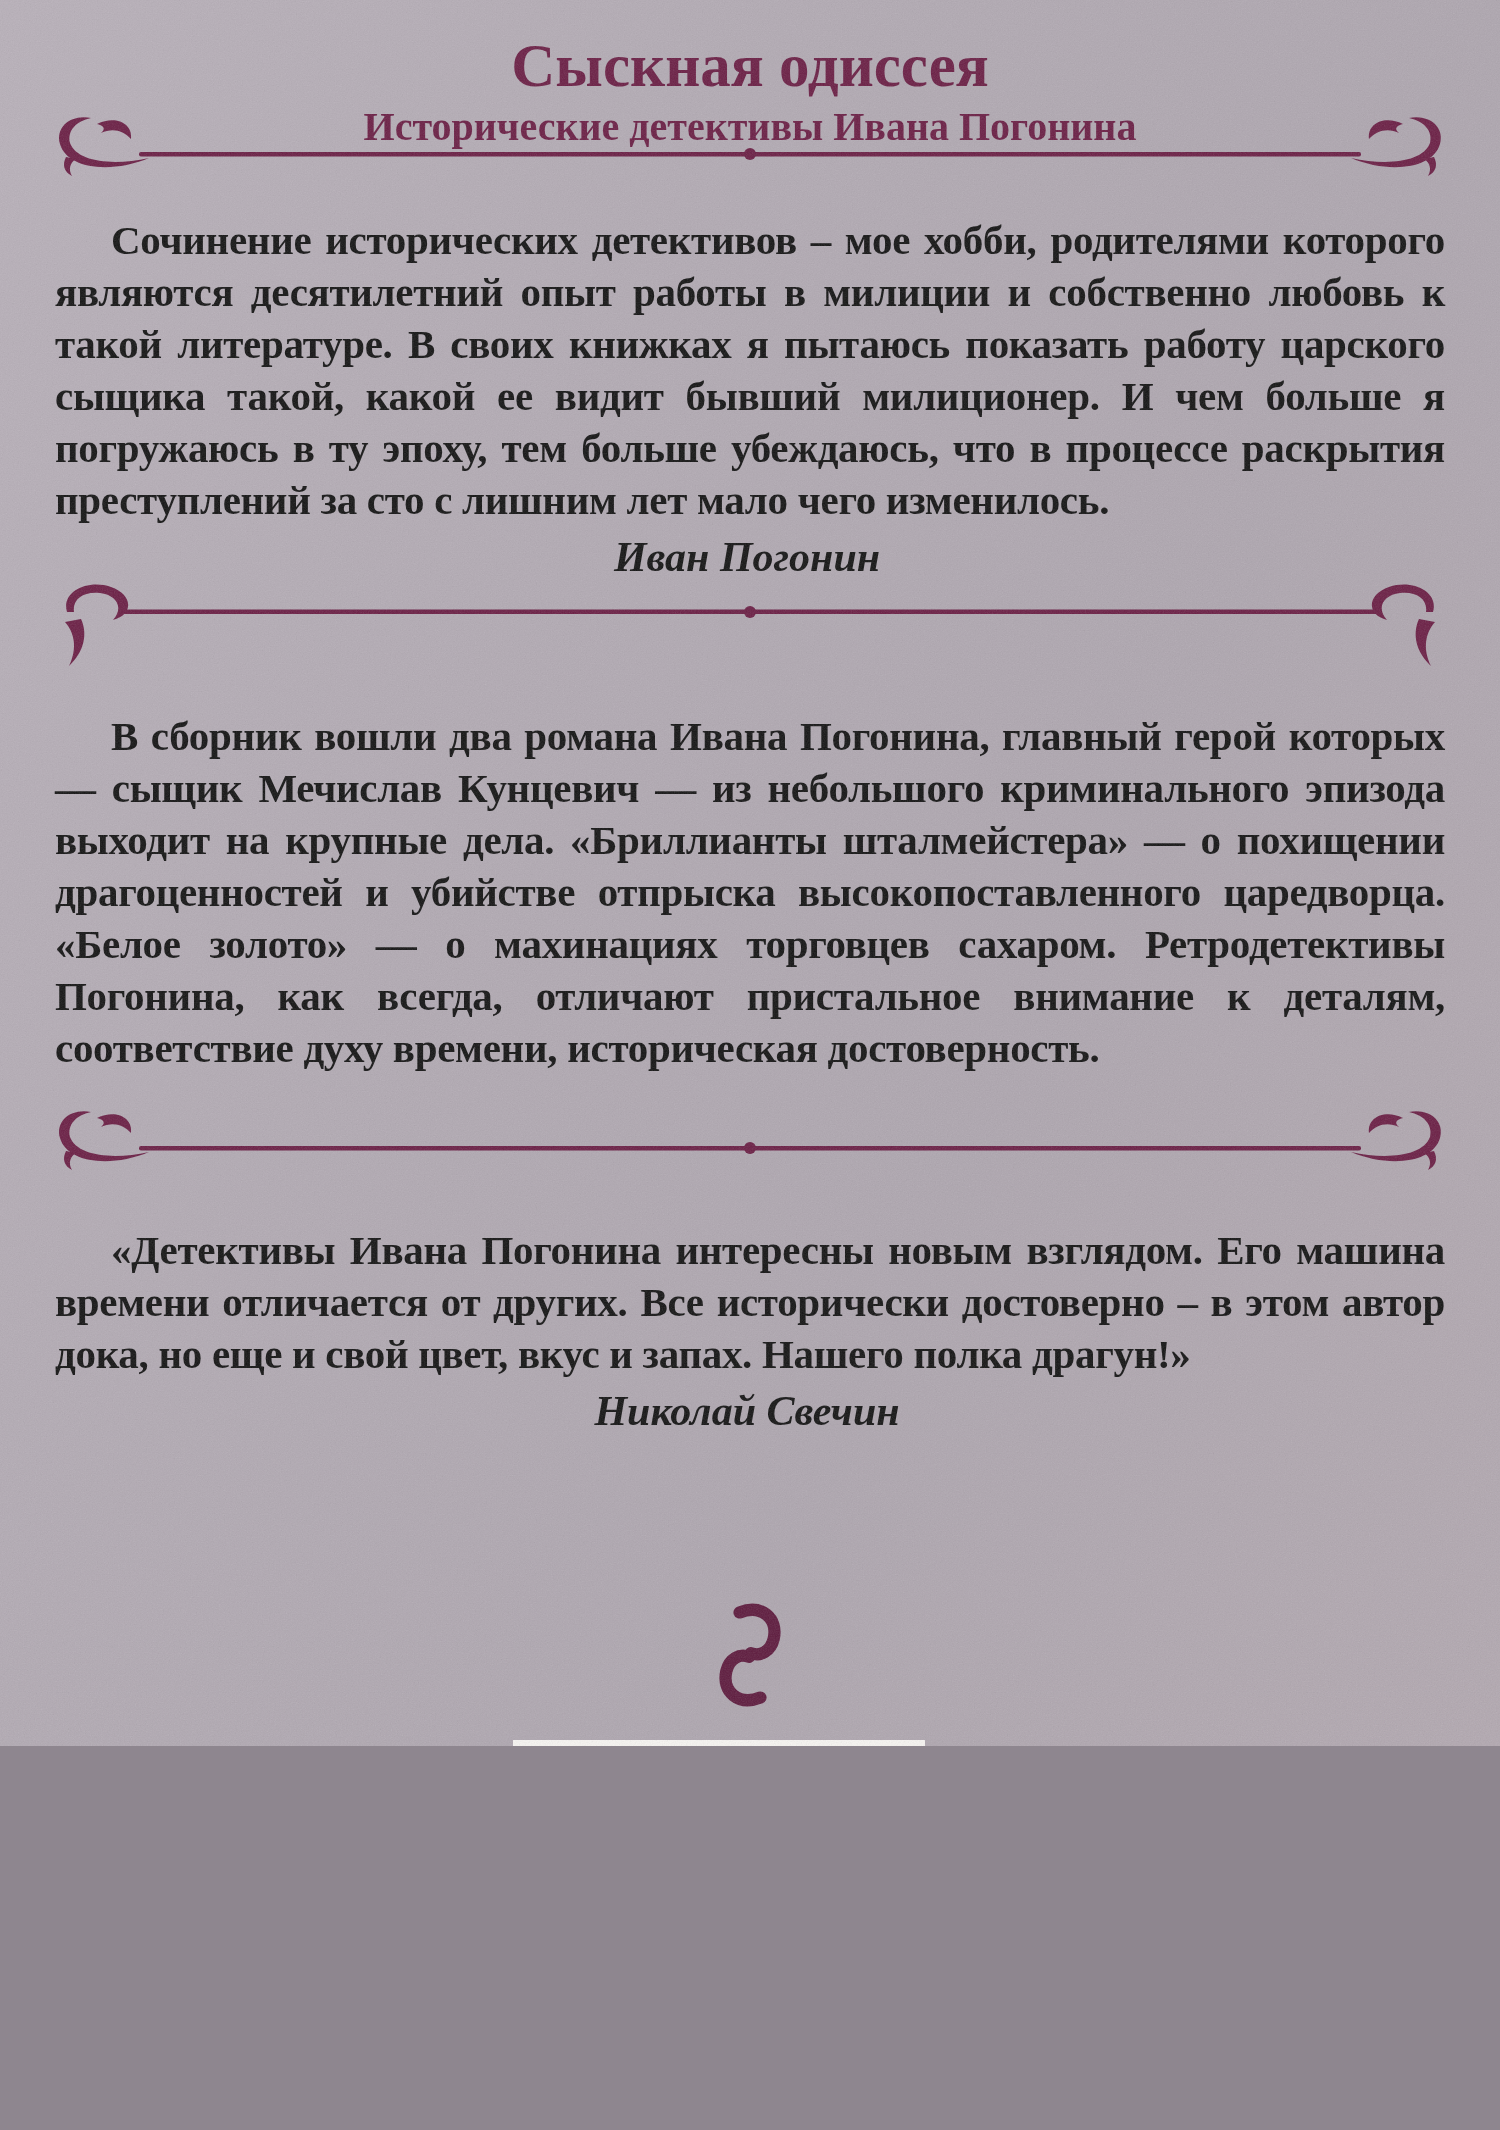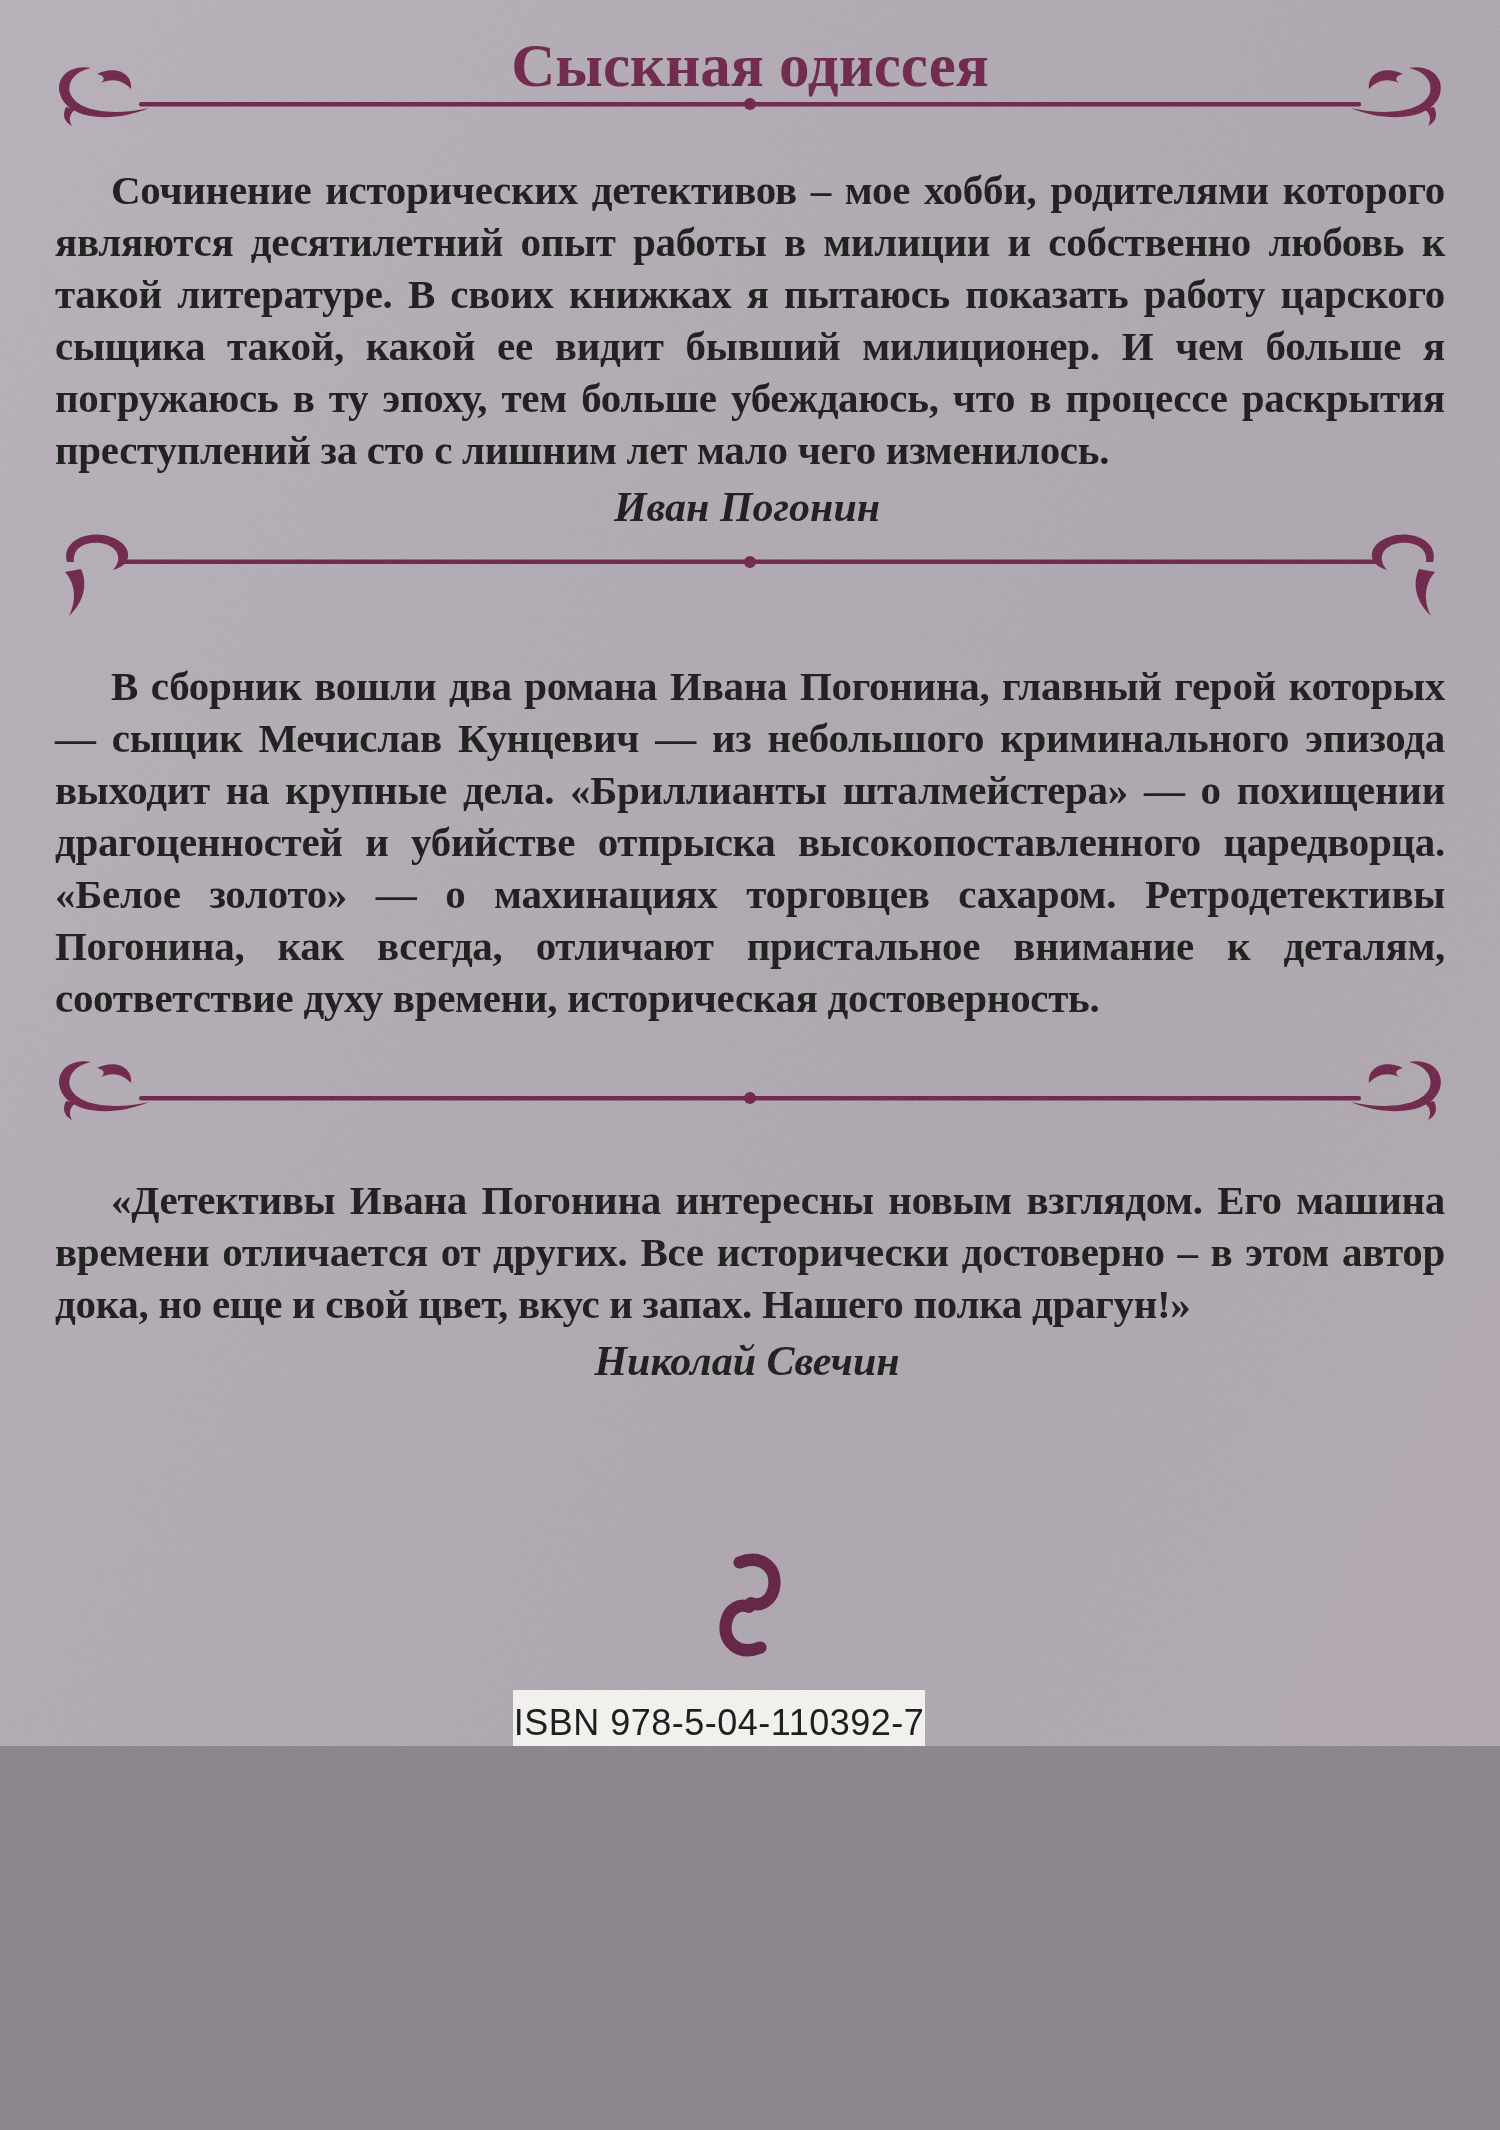--- a/index.html
+++ b/index.html
@@ -62,20 +62,21 @@
   .bc-g2{left:172px;}
   .bc-digit{font-size:29px;line-height:1;padding-bottom:0;}
 </style>
 </head>
 <body>
 
 <div class="page">
 
   <div class="content">
     <h1 class="title">Сыскная одиссея</h1>
+    <h2 class="subtitle">Исторические детективы Ивана Погонина</h2>
 
     <svg class="divider divider-top" width="1390" height="68" viewBox="0 0 1390 68" aria-hidden="true">
       <g>
         <path d="M94,48 C56,64 12,59 5,34 C0,16 17,4 36,8 C21,11 12,21 15,33 C22,52 58,56 94,48 Z"></path>
         <path d="M42,14 C60,5 78,13 76,29 C68,20 57,18 46,23 C52,18 47,15 42,14 Z"></path>
         <path d="M11,47 C7,55 9,62 17,66 C13,59 15,53 21,49 Z"></path>
       </g>
       <g transform="translate(1390,0) scale(-1,1)">
         <path d="M94,48 C56,64 12,59 5,34 C0,16 17,4 36,8 C21,11 12,21 15,33 C22,52 58,56 94,48 Z"></path>
         <path d="M42,14 C60,5 78,13 76,29 C68,20 57,18 46,23 C52,18 47,15 42,14 Z"></path>

